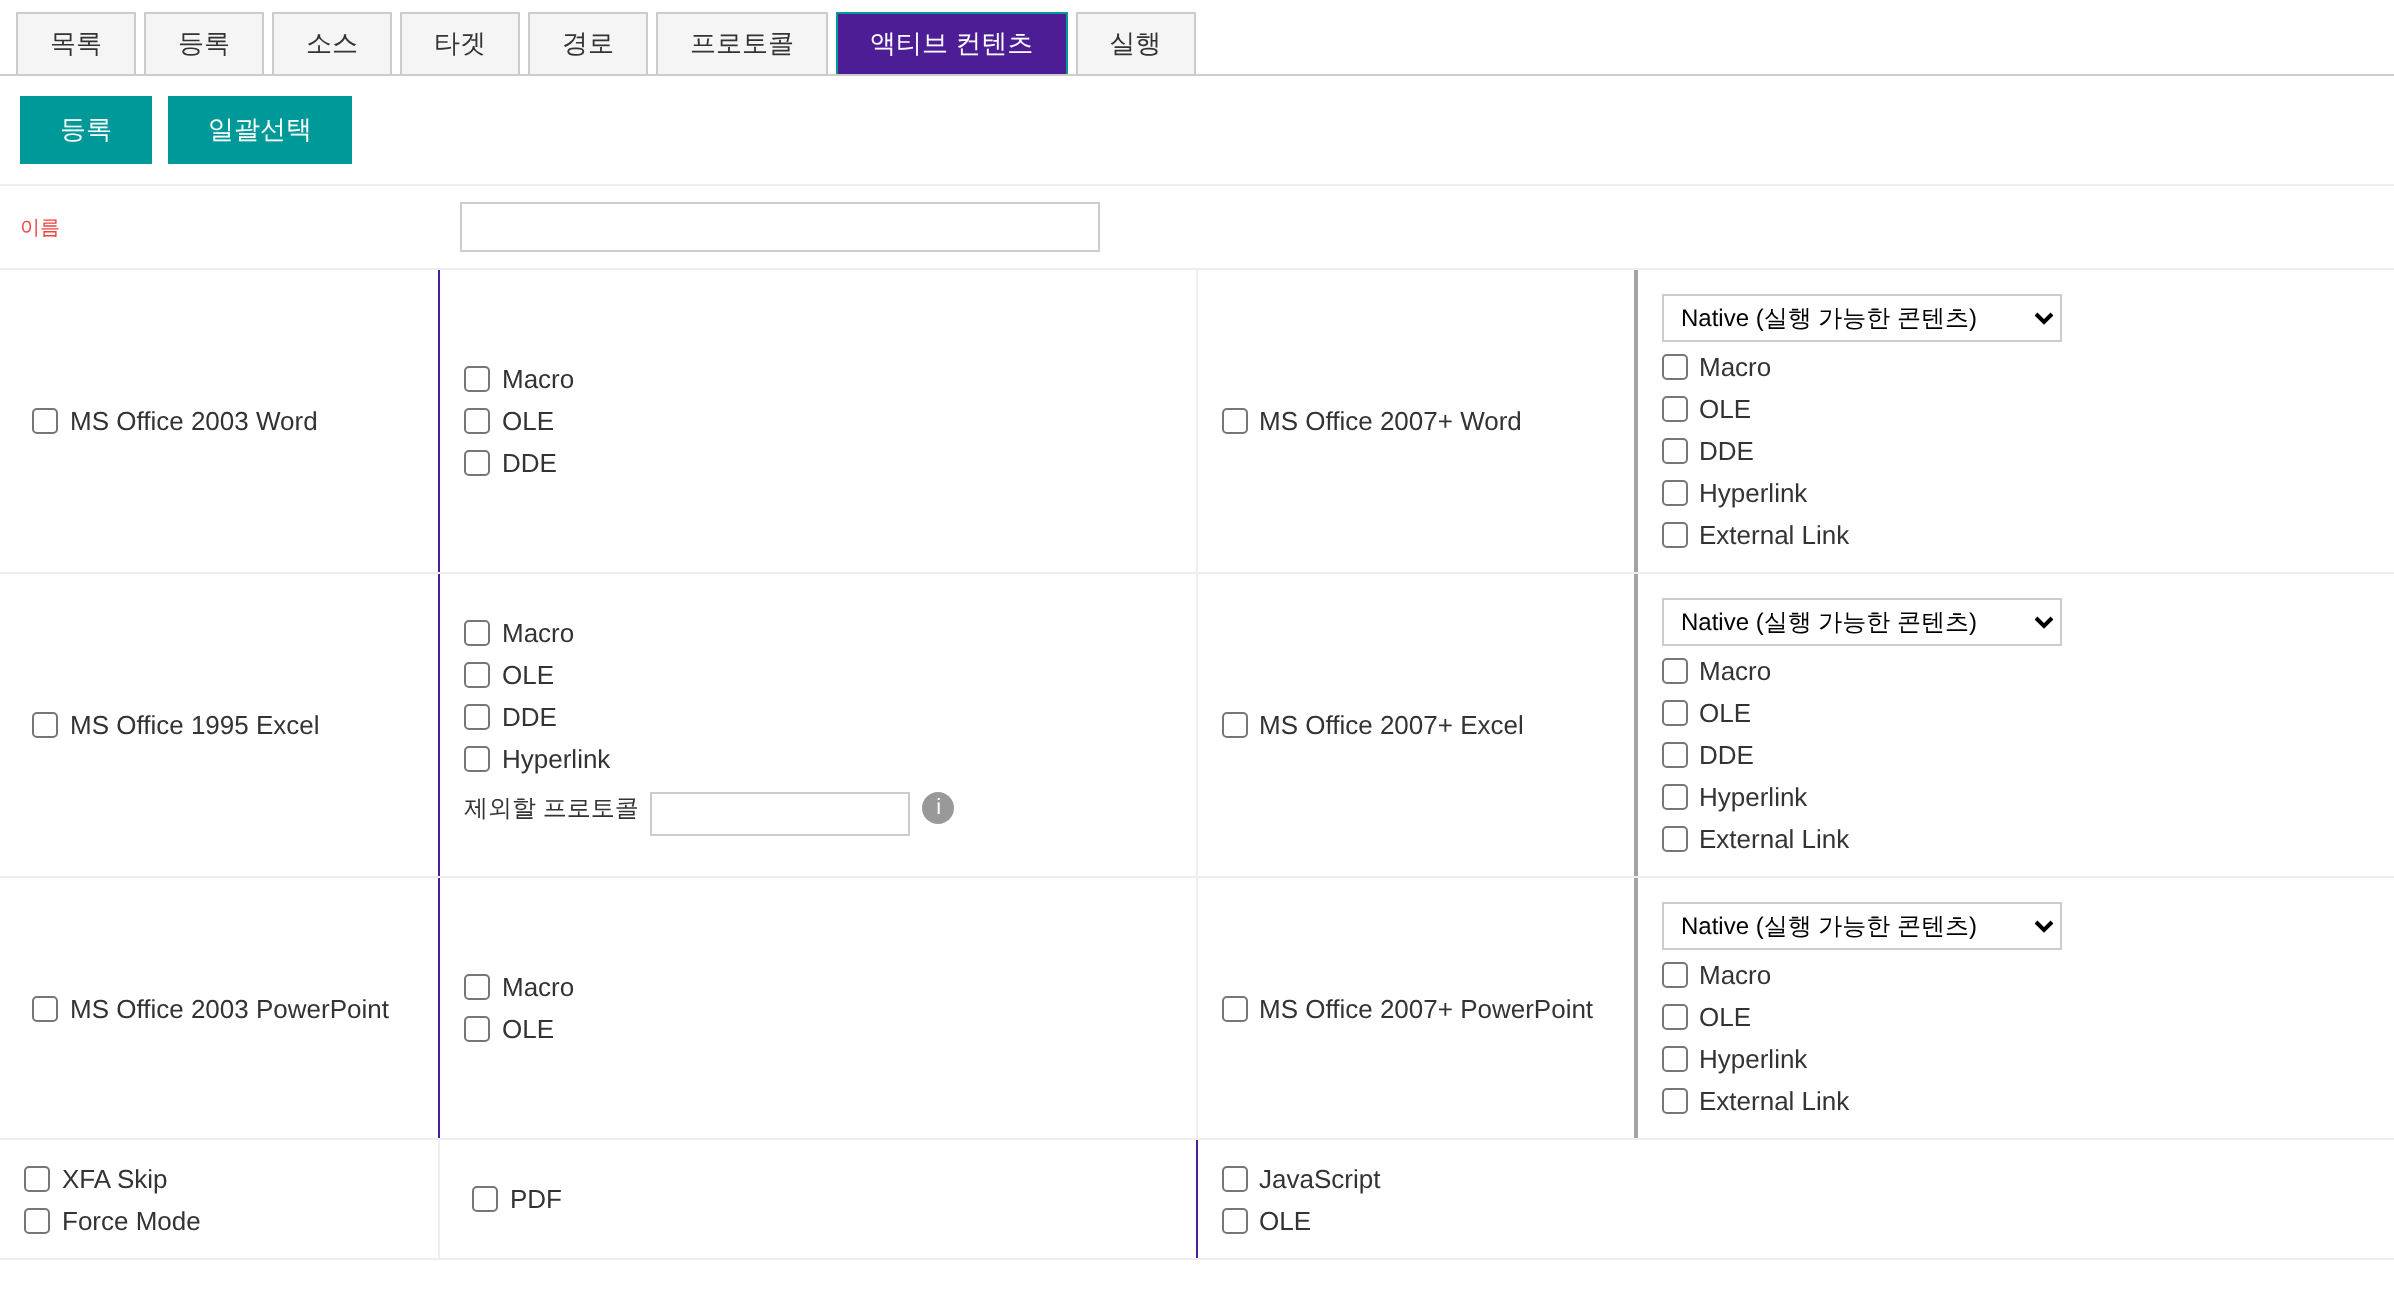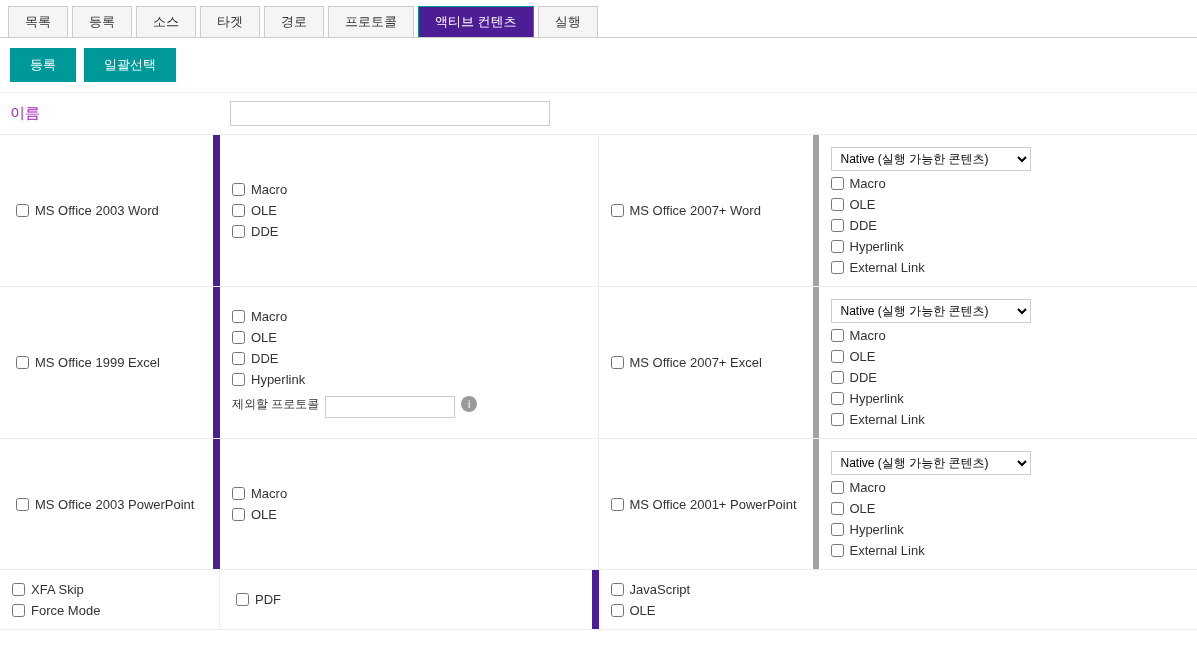--- a/index.html
+++ b/index.html
@@ -46,22 +46,22 @@
 
     
     .name-row {
       display: flex;
       align-items: center;
       padding: 8px 10px;
       border-bottom: 1px solid #eee;
       gap: 20px;
     }
     .name-label {
-      font-size: 15px;
-      color: #a21caf;
+      font-size: 10px;
+      color: #ef4444;
       width: 200px;
     }
     .name-input {
       border: 1px solid #ccc;
       padding: 4px 6px;
       width: 320px;
       font-size: 13px;
     }
 
     
@@ -77,29 +77,29 @@
       min-height: 60px;
     }
 
     .cell {
       padding: 10px 12px;
       display: flex;
       flex-direction: column;
       justify-content: center;
     }
     .cell-left {
-      border-right: 7px solid #4c1d95;
+      border-right: 1px solid #4c1d95;
       padding-left: 16px;
     }
     .cell-options {
       border-right: 1px solid #eee;
       gap: 4px;
     }
     .cell-right {
-      border-right: 6px solid #a3a3a3;
+      border-right: 2px solid #a3a3a3;
     }
     .cell-options-right {
       gap: 4px;
       padding-left: 12px;
     }
 
     .checkbox-label {
       display: flex;
       align-items: center;
       gap: 6px;
@@ -230,21 +230,21 @@
         <label class="checkbox-label">
           <input type="checkbox" style=""> 
           <span>External Link</span>
         </label>
       </div>
     </div>
     <div class="file-row">
       <div class="cell cell-left">
         <label class="checkbox-label">
           <input type="checkbox" style=""> 
-          <span>MS Office 1999 Excel</span>
+          <span>MS Office 1995 Excel</span>
         </label>
       </div>
       <div class="cell cell-options">
         <label class="checkbox-label">
           <input type="checkbox" style=""> 
           <span>Macro</span>
         </label>
         <label class="checkbox-label">
           <input type="checkbox" style=""> 
           <span>OLE</span>
@@ -306,21 +306,21 @@
           <span>Macro</span>
         </label>
         <label class="checkbox-label">
           <input type="checkbox" style=""> 
           <span>OLE</span>
         </label>
       </div>
       <div class="cell cell-right">
         <label class="checkbox-label">
           <input type="checkbox" style=""> 
-          <span>MS Office 2001+ PowerPoint</span>
+          <span>MS Office 2007+ PowerPoint</span>
         </label>
       </div>
       <div class="cell cell-options-right cell-right-with-dropdown">
         <select class="dropdown-select"><option>Native (실행 가능한 콘텐츠)</option><option>Remove</option><option>Block</option></select>
         <label class="checkbox-label">
           <input type="checkbox" style=""> 
           <span>Macro</span>
         </label>
         <label class="checkbox-label">
           <input type="checkbox" style=""> 

